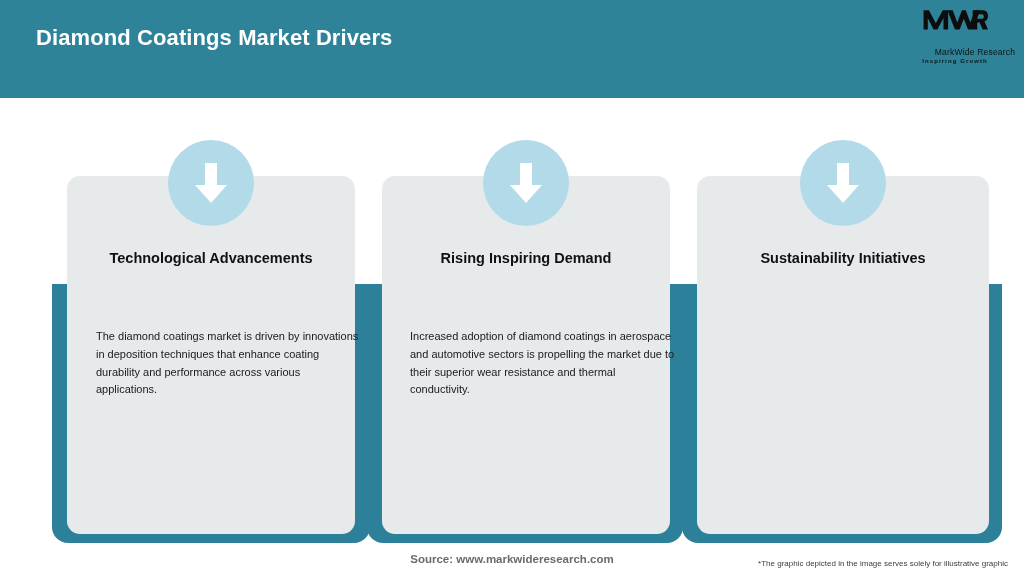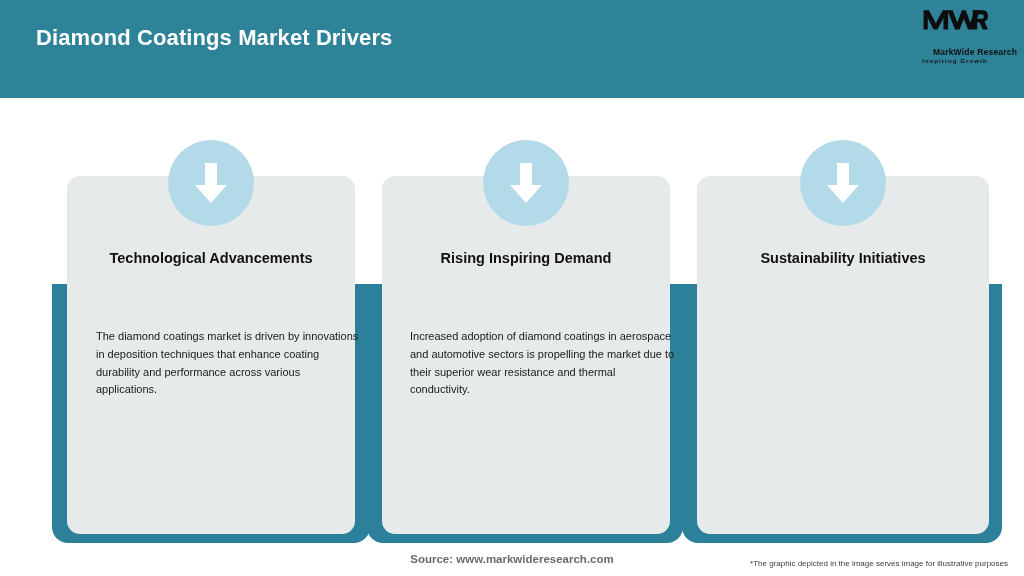--- a/index.html
+++ b/index.html
@@ -22,21 +22,21 @@
     font-size:22px;font-weight:bold;color:#ffffff;
     letter-spacing:.1px;
     white-space:nowrap;
   }
   .logo{
     position:absolute;right:14px;top:8px;width:110px;height:56px;
     display:flex;flex-direction:column;align-items:center;justify-content:flex-start;
   }
   .logo-mark{display:block;}
   .logo-name{
-    font-size:8.5px;font-weight:bold;color:#111111;letter-spacing:.2px;
+    font-size:8.5px;font-weight:normal;color:#111111;letter-spacing:.2px;
     margin-top:16px;white-space:nowrap;padding-left:40px;
   }
   .logo-tag{
     font-size:6px;font-weight:bold;color:#111111;letter-spacing:1.1px;
     margin-top:1px;white-space:nowrap;
   }
 
   
   .cards{position:absolute;left:0;top:98px;width:1024px;height:455px;margin-left:12px;}
 
@@ -165,15 +165,15 @@
         <svg width="40" height="48" viewBox="0 0 40 48">
           <path d="M14 4 L26 4 L26 26 L36 26 L20 44 L4 26 L14 26 Z" fill="#ffffff"></path>
         </svg>
       </div>
       <div class="card-title">Sustainability Initiatives</div>
     </div>
 
   </div>
 
   <div class="footer-source">Source: www.markwideresearch.com</div>
-  <div class="footer-note">*The graphic depicted in the image serves image for illustrative purposes</div>
+  <div class="footer-note">*The graphic depicted in the image serves solely for illustrative graphic</div>
 
 </div>
 
 </body></html>

